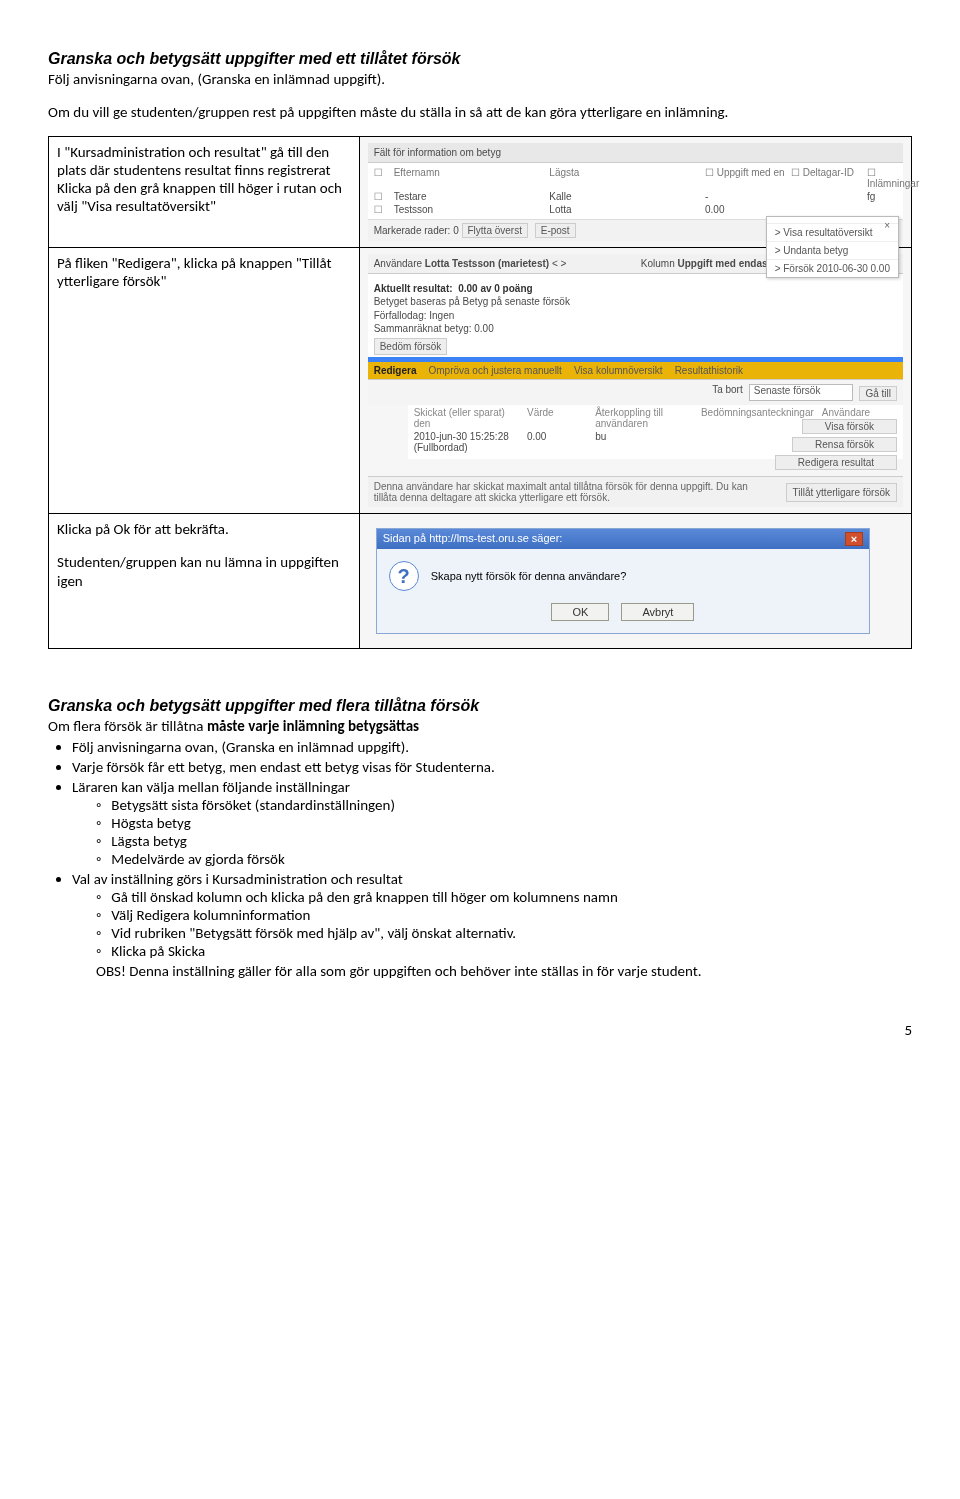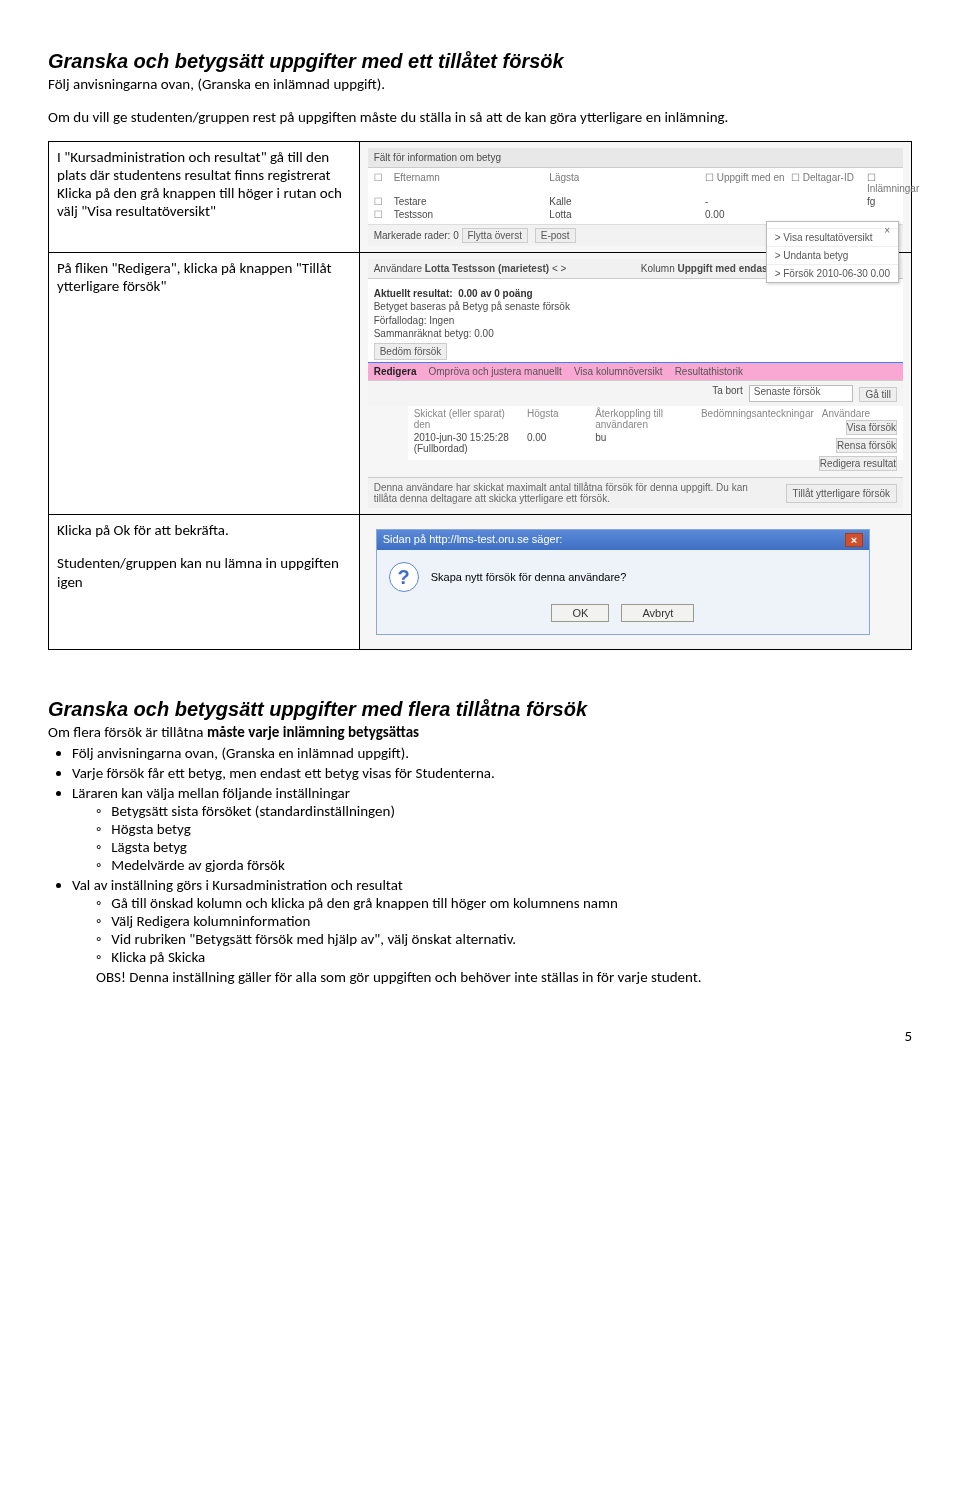--- a/index.html
+++ b/index.html
@@ -7,21 +7,21 @@
     font-size: 15px;
     color: #000;
     background: #fff;
     margin: 0;
     padding: 40px 48px 40px 48px;
     width: 960px;
     box-sizing: border-box;
   }
   h2 {
     font-family: Arial, sans-serif;
-    font-size: 20px;
+    font-size: 16px;
     font-weight: bold;
     font-style: italic;
     margin: 0 0 2px 0;
   }
   p { margin: 0 0 14px 0; line-height: 1.25; }
   .sect { margin-top: 10px; }
   table.layout {
     border-collapse: collapse;
     width: 100%;
     margin-top: 14px;
@@ -105,22 +105,22 @@
   .shot2 .result b { color:#333; }
   .shot2 .btn {
     display:inline-block;
     background:#eee;
     border:1px solid #ccc;
     padding:1px 5px;
     color:#555;
     margin-top:2px;
   }
   .shot2 .tabs {
-    background:#f9a8d4;
-    border-top:1px solid #3b82f6;
+    background:#eab308;
+    border-top:5px solid #3b82f6;
     border-bottom:1px solid #ccc;
     padding:3px 6px;
     display:flex; gap:12px;
   }
   .shot2 .tabs span { color:#555; }
   .shot2 .tabs span.act { color:#222; font-weight:bold; }
   .shot2 .toolbar {
     display:flex; justify-content:flex-end;
     padding:4px 6px;
     background:#f4f4f4;
@@ -137,21 +137,21 @@
     padding:2px 6px 6px 6px;
     gap:2px 8px;
     margin-left:40px;
   }
   .shot2 .tbl .h { color:#888; }
   .shot2 .actions {
     display:flex; flex-direction:column; align-items:flex-end;
     gap:3px; padding-right:6px; margin-top:-40px; margin-bottom:6px;
   }
   .shot2 .actions span {
-    background:#eee; border:1px solid #ccc; padding:1px 0; color:#555;
+    background:#eee; border:1px solid #ccc; padding:1px 22px; color:#555;
   }
   .shot2 .noterow {
     display:flex; justify-content:space-between;
     background:#f1f1f1; border-top:1px solid #ccc;
     padding:4px 6px;
     gap:12px;
   }
   .shot2 .noterow .note { color:#666; flex:1; }
   .shot2 .noterow .abtn {
     background:#eee; border:1px solid #ccc; padding:3px 6px; color:#555;
@@ -303,21 +303,21 @@
           <span>Visa kolumnöversikt</span>
           <span>Resultathistorik</span>
         </div>
         <div class="toolbar">
           <span>Ta bort</span>
           <span class="sel">Senaste försök</span>
           <span class="btn">Gå till</span>
         </div>
         <div class="tbl">
           <div class="h">Skickat (eller sparat) den</div>
-          <div class="h">Högsta</div>
+          <div class="h">Värde</div>
           <div class="h">Återkoppling till användaren</div>
           <div class="h">Bedömningsanteckningar</div>
           <div class="h">Användare</div>
 
           <div style="white-space:pre-line;">2010-jun-30 15:25:28
 (Fullbordad)</div>
           <div>0.00</div>
           <div>bu</div>
           <div></div>
           <div></div>

